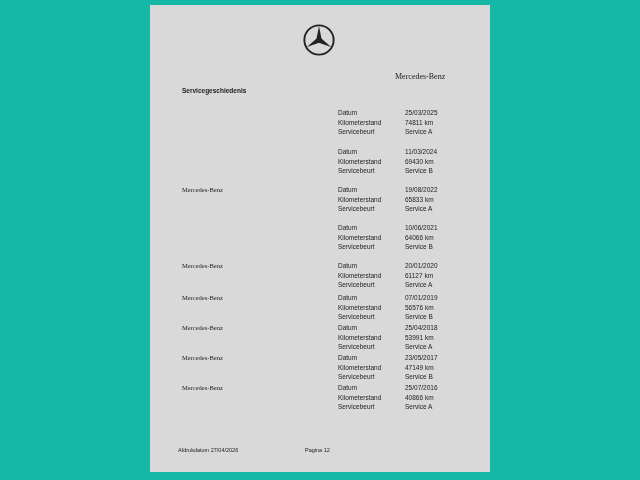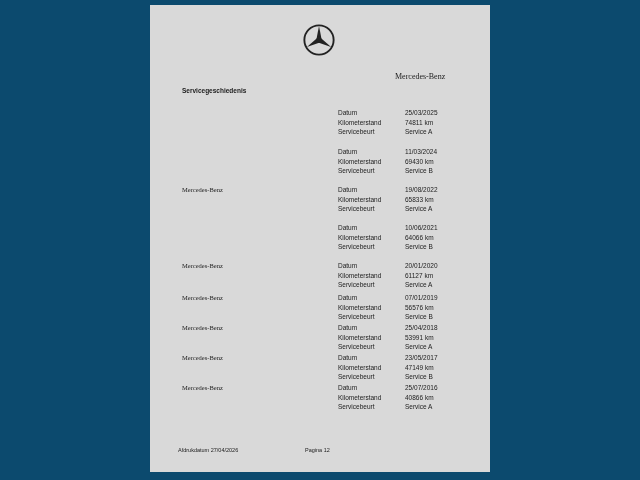--- a/index.html
+++ b/index.html
@@ -5,21 +5,21 @@
   html, body { margin: 0; padding: 0; }
   body {
     width: 640px; height: 480px;
     background: #ffffff;
     font-family: "Liberation Sans", sans-serif;
     overflow: hidden;
   }
   .canvas {
     position: relative;
     width: 640px; height: 480px;
-    background: #0c4a6e;
+    background: #14b8a6;
   }
   .page {
     position: absolute;
     left: 150px; top: 5px;
     width: 340px; height: 467px;
     background: var(--page-bg, #d9d9d9);
     color: var(--text-col, #1c1c1c);
   }
   .logo {
     position: absolute;

